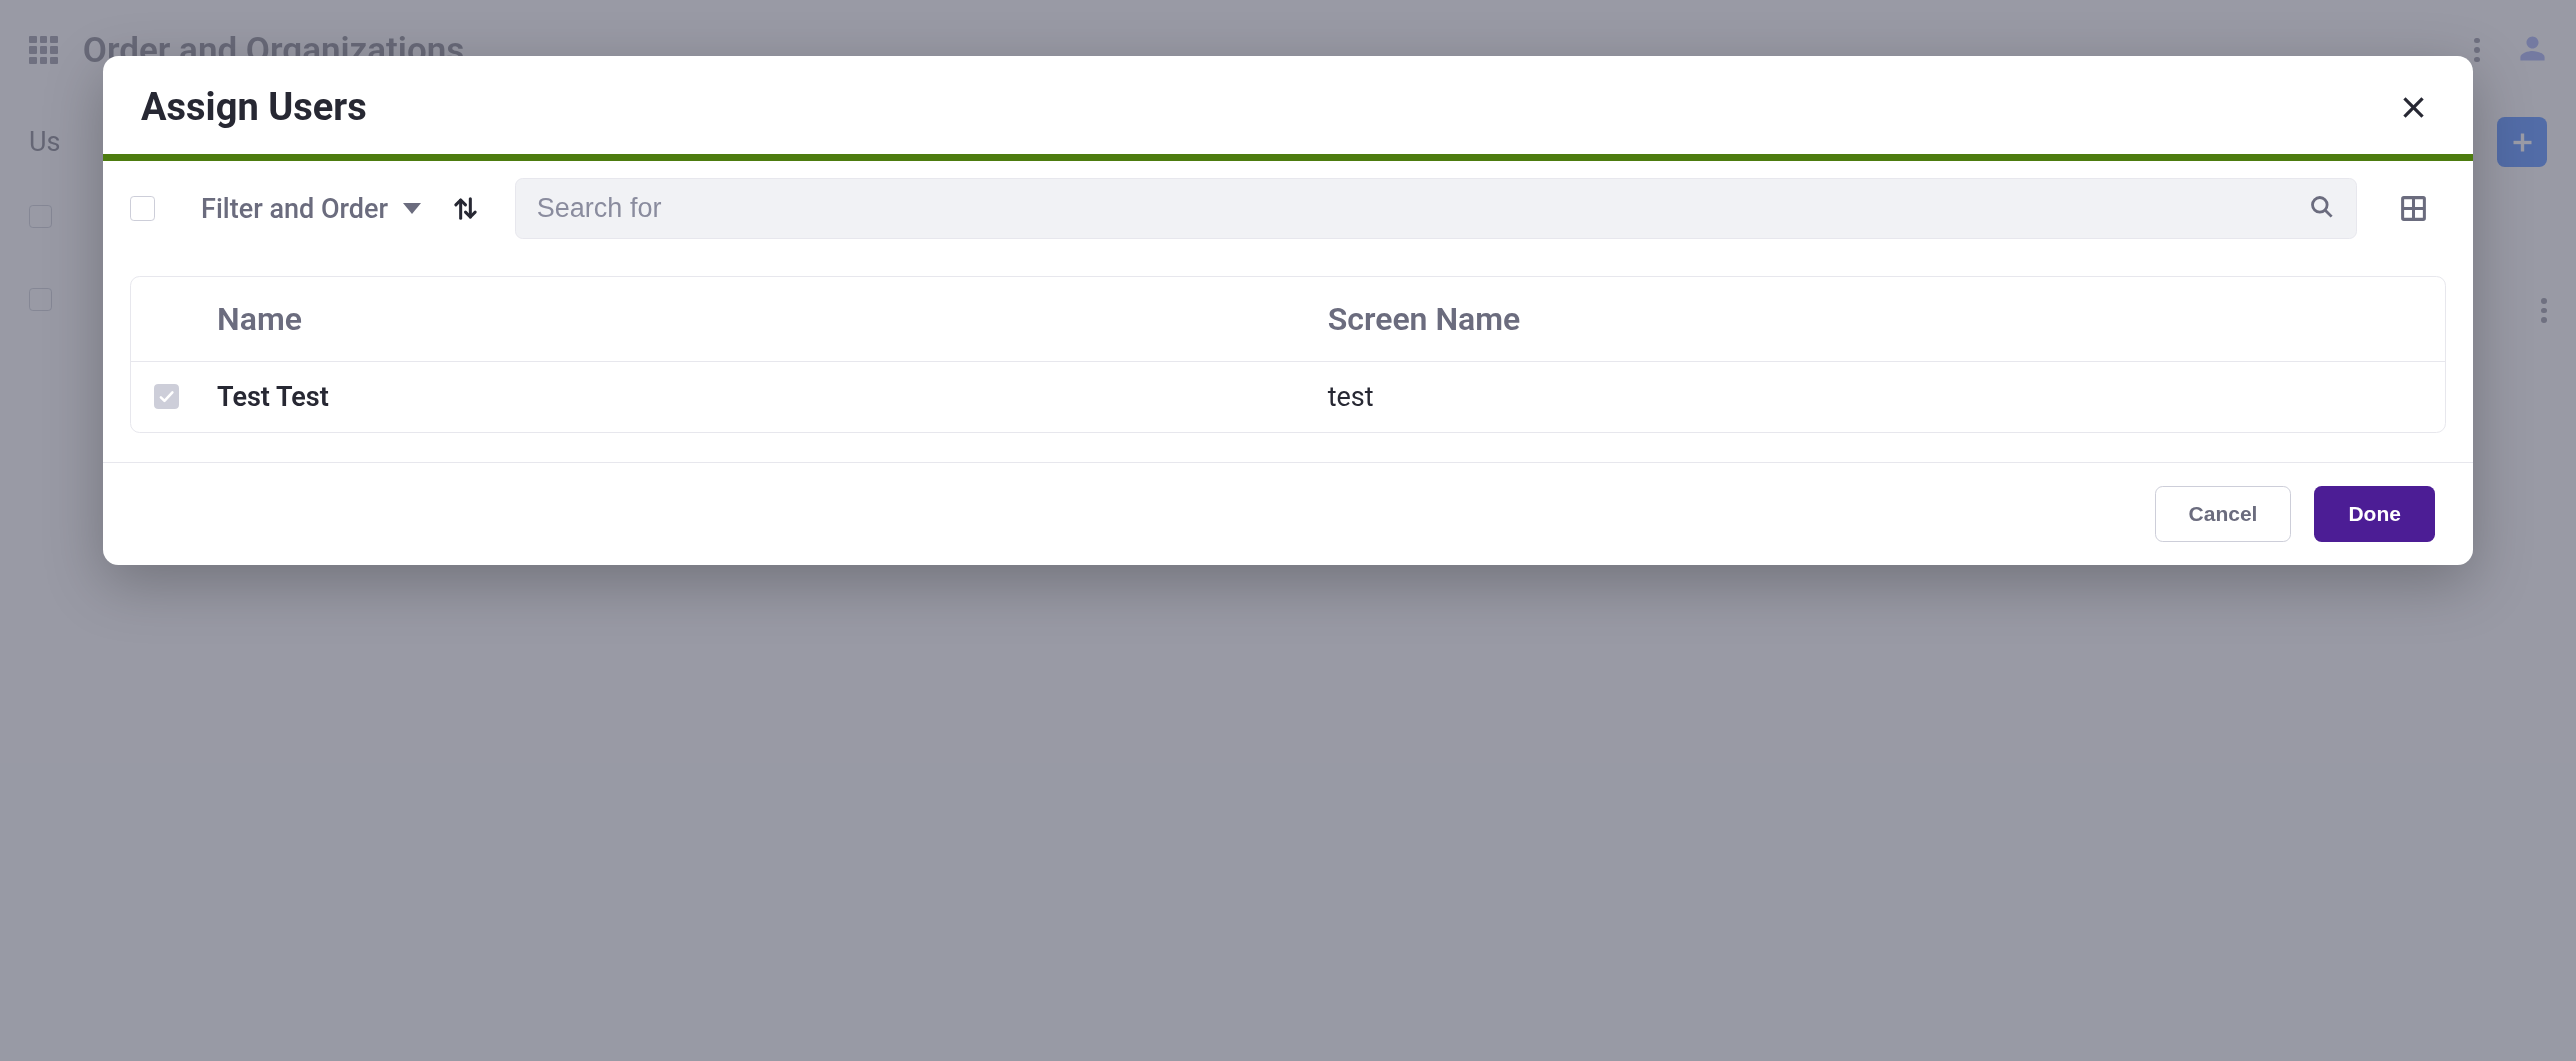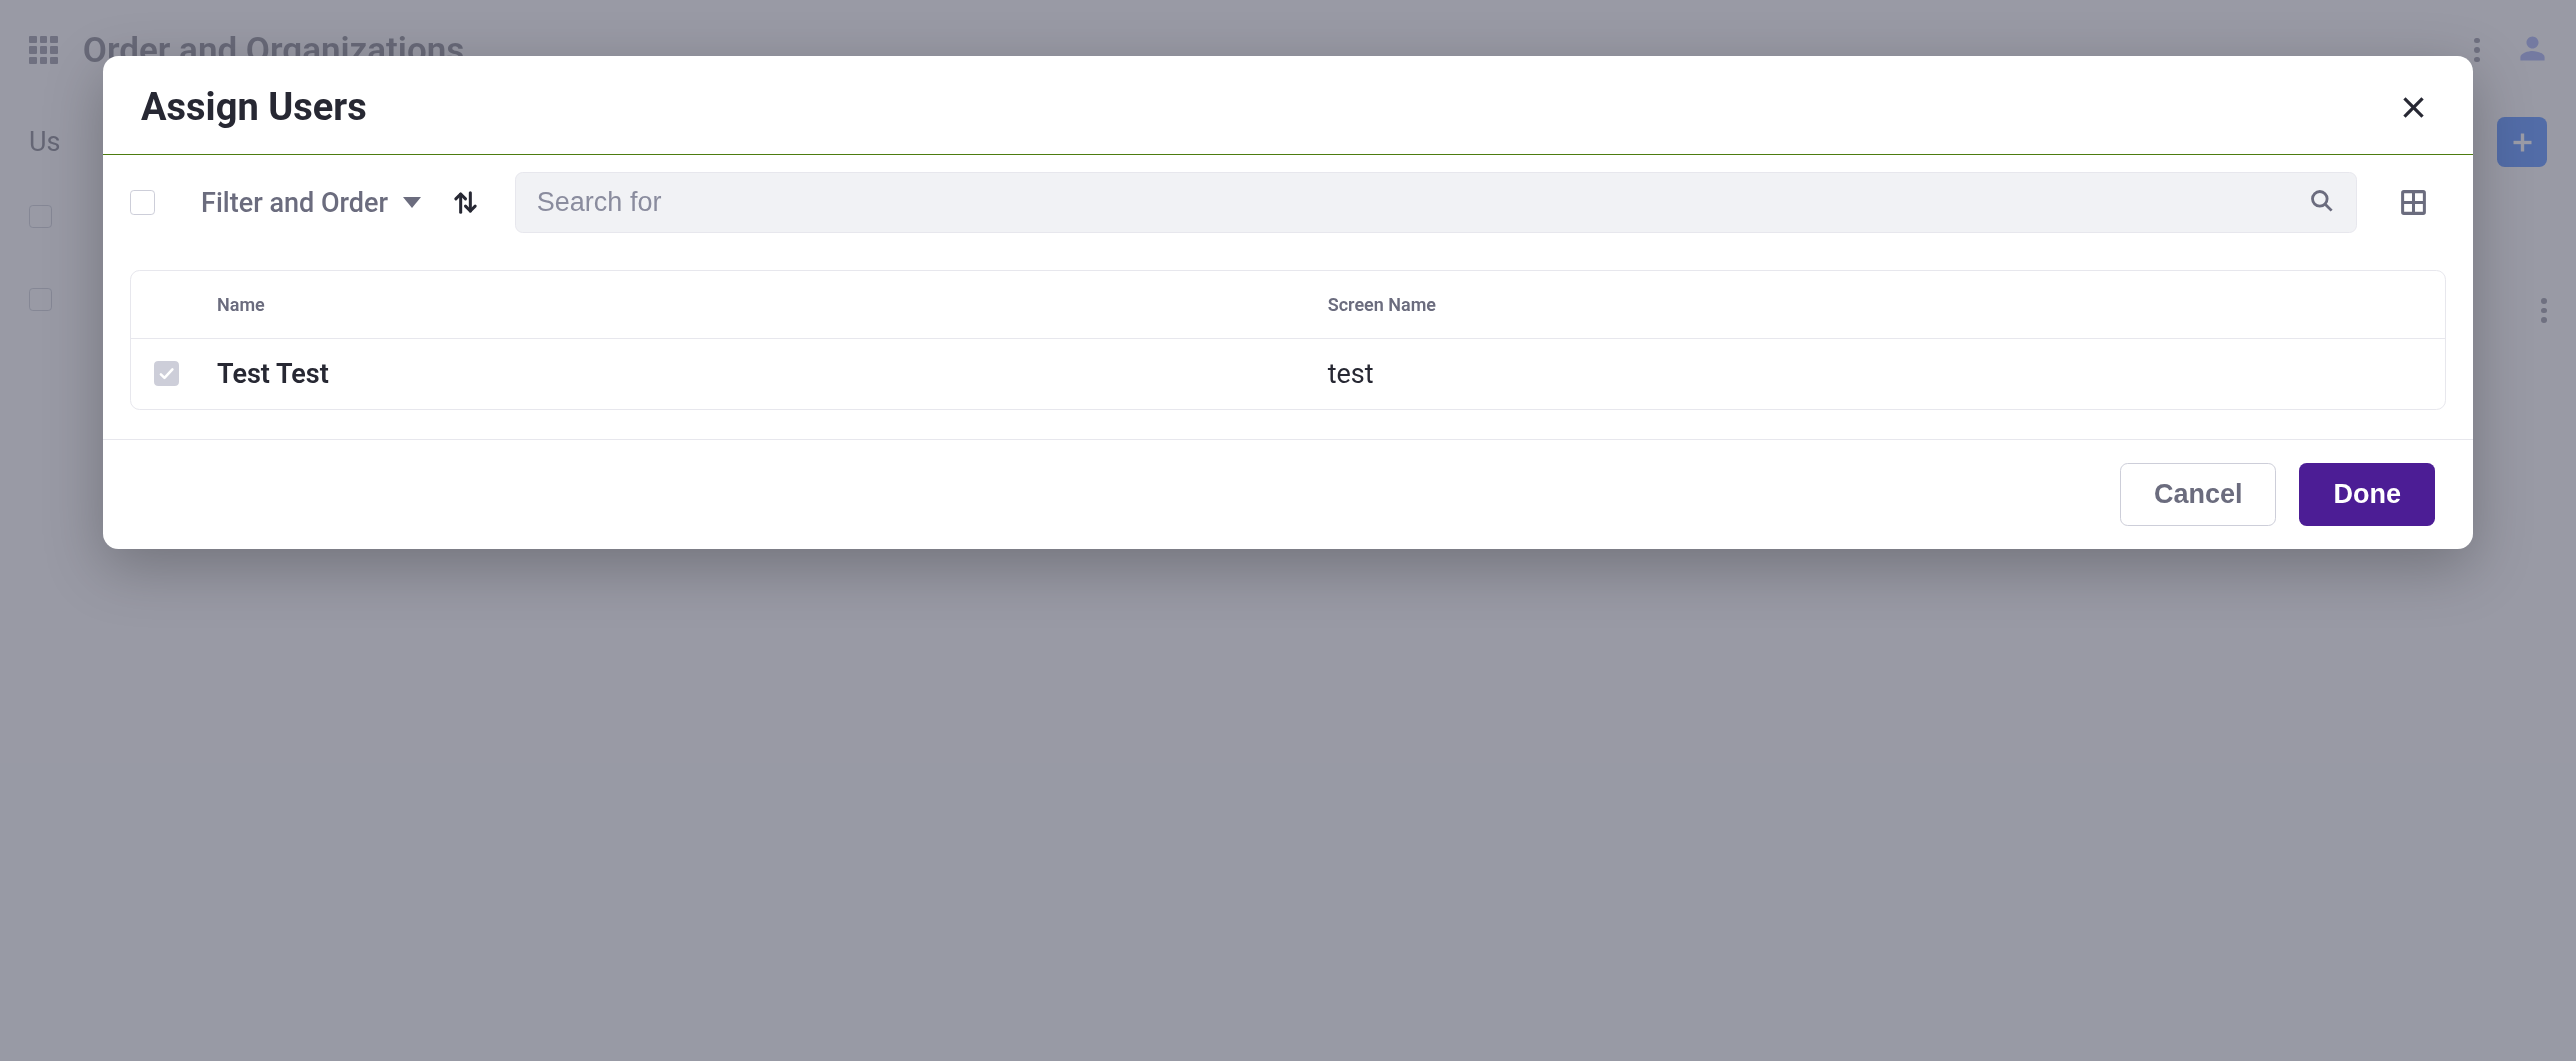--- a/index.html
+++ b/index.html
@@ -106,21 +106,21 @@
       box-shadow: 0 17.3px 58px rgba(0,0,0,0.25);
       display: flex;
       flex-direction: column;
       overflow: hidden;
     }
 
     .modal-header {
       display: flex;
       align-items: center;
       padding: 29px 38px 25px 38px;
-      border-bottom: 1px solid #4d7c0f;
+      border-bottom: 7px solid #4d7c0f;
     }
     .modal-title {
       font-size: 38px;
       font-weight: 700;
       color: #272833;
     }
     .close-btn {
       margin-left: auto;
       background: none; border: none; cursor: pointer;
       padding: 5.8px;
@@ -191,21 +191,21 @@
       border: 1px solid #e7e7ed;
       border-radius: 9.6px;
       overflow: hidden;
     }
     table {
       width: 100%;
       border-collapse: collapse;
     }
     thead th {
       text-align: left;
-      font-size: 18px;
+      font-size: 32px;
       font-weight: 600;
       color: #6b6c7e;
       padding: 23px 19px 23px 19px;
       border-bottom: 1px solid #e7e7ed;
     }
     tbody td {
       font-size: 27px;
       padding: 19px;
       border-bottom: 1px solid #e7e7ed;
       color: #272833;
@@ -228,21 +228,21 @@
     .col-name { width: 48%; }
 
     .modal-footer {
       border-top: 1px solid #e7e7ed;
       padding: 23px 38px;
       display: flex;
       justify-content: flex-end;
       gap: 23px;
     }
     .btn {
-      font-size: 27px;
+      font-size: 21px;
       font-weight: 600;
       border-radius: 7.7px;
       padding: 15.4px 33px;
       cursor: pointer;
       border: 1px solid transparent;
     }
     .btn-secondary {
       background: #fff;
       border-color: #cdced9;
       color: #6b6c7e;

